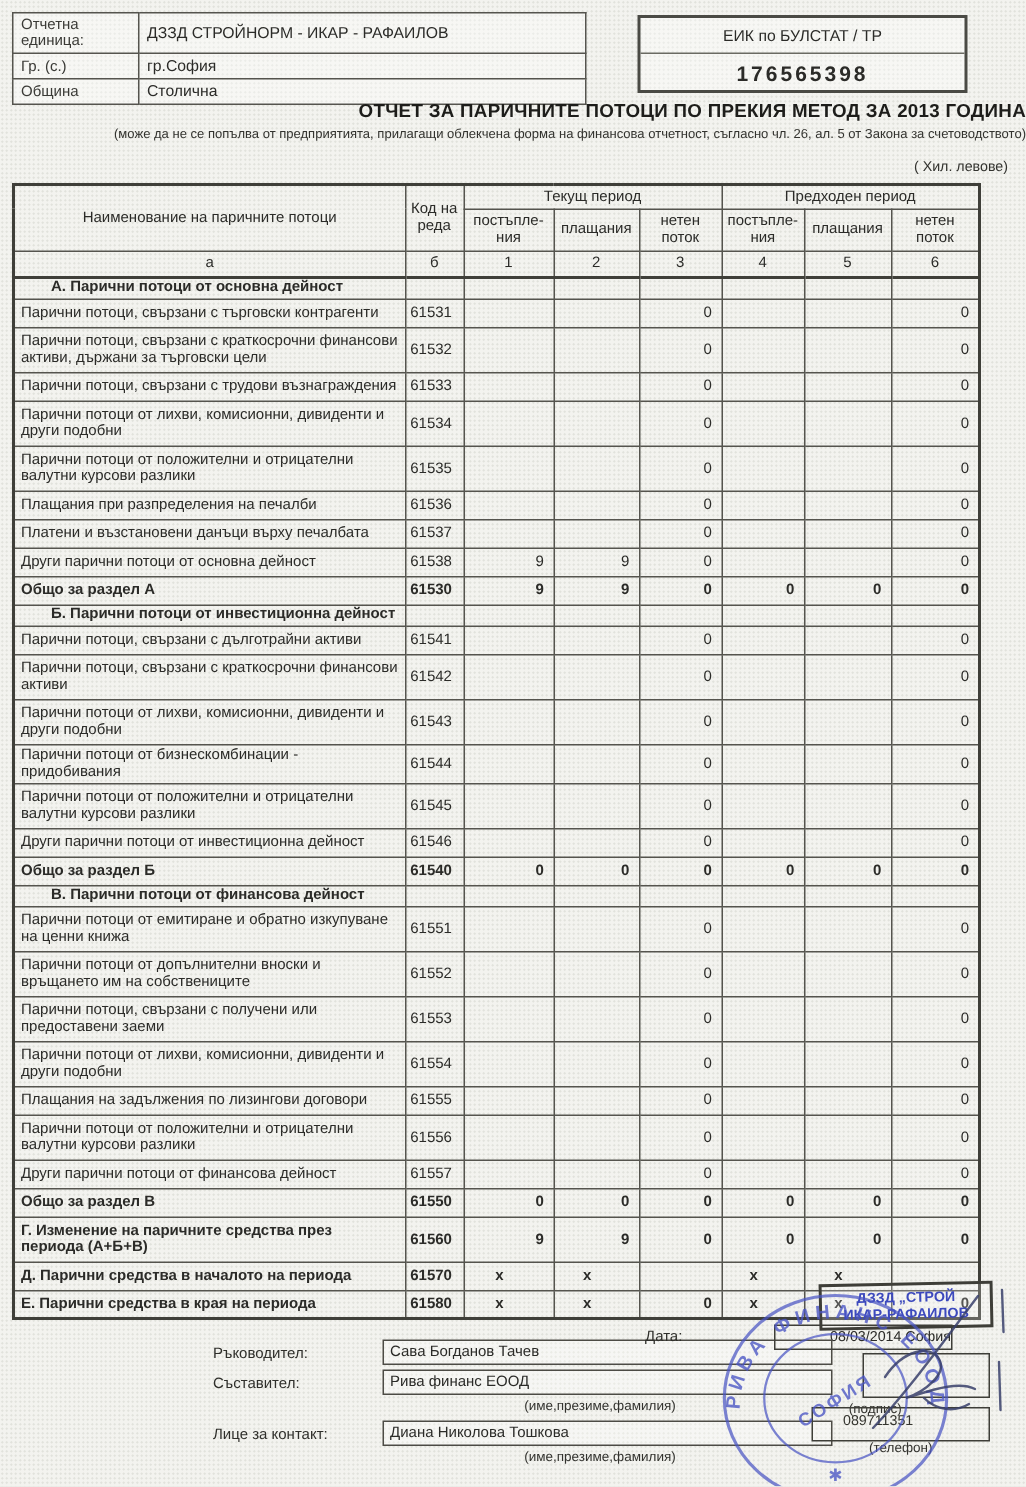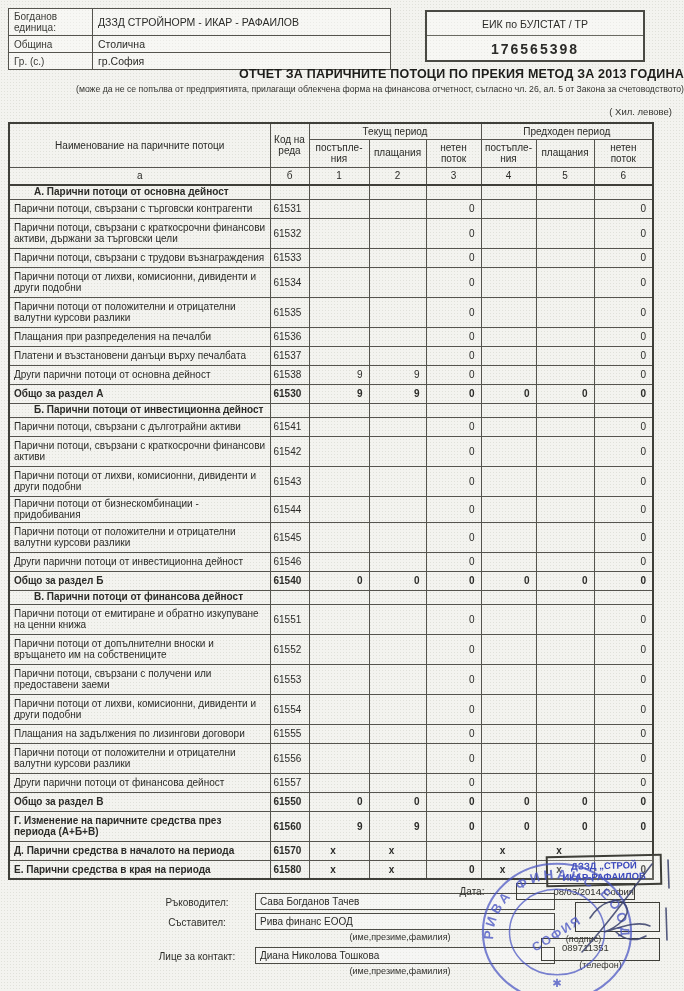--- a/index.html
+++ b/index.html
@@ -32,50 +32,50 @@
   .col-4{width:55px;} .col-5{width:58px;} .col-6{width:59px;}
   tr.letters th{height:18px;font-size:10px;border-bottom:2px solid #3f3f39;}
   td.lbl{padding:1px 4px;line-height:1.15;text-align:left;}
   td.code{text-align:left;padding:1px 3px;font-size:10.5px;}
   td.num{text-align:right;padding:1px 6px 1px 2px;}
   td.num.xmark{text-align:center;padding:1px 14px 1px 2px;font-weight:bold;}
   tr.h1 td{height:19px;} tr.h2 td{height:30px;} tr.sec td{height:14px;padding-left:24px;}
   tr.bold td{font-weight:bold;}
   tr.sec td.lbl{font-weight:bold;font-size:10px;padding-top:0;}
   
-  .flabel{position:absolute;font-size:10px;text-align:center;width:110px;color:#2f2f2b;}
+  .flabel{position:absolute;font-size:10px;text-align:left;width:110px;color:#2f2f2b;}
   .fbox{position:absolute;border:1px solid #4c4b45;background:rgba(255,255,255,.3);font-size:10px;padding:1px 4px;line-height:14px;}
   .fnote{position:absolute;font-size:9px;text-align:center;color:#33332f;}
   .dzzd{position:absolute;left:546px;top:855px;width:116px;height:31px;border:2px solid #3e3e38;
         color:#3c49bd;font-weight:bold;font-size:9.5px;line-height:11px;text-align:center;
         padding-top:3px;transform:rotate(-1.2deg);background:rgba(255,255,255,.2);}
   .datebox{position:absolute;left:516px;top:883px;width:119px;height:17px;border:1px solid #3e3e38;font-size:9.5px;line-height:15px;padding-left:4px;text-align:right;}
   .sigbox{position:absolute;left:575px;top:902px;width:85px;height:30px;border:1px solid #3e3e38;}
   .phonebox{position:absolute;left:541px;top:938px;width:119px;height:23px;border:1px solid #3e3e38;font-size:9.5px;line-height:17px;padding-left:20px;color:#35352f;}
   .stampwrap{position:absolute;left:472px;top:858px;width:170px;height:133px;pointer-events:none;}
   .sigwrap{position:absolute;left:520px;top:848px;width:164px;height:130px;pointer-events:none;}
 </style>
 </head>
 <body>
 
 <div id="page">
 
   <table class="hdrtbl">
     <tbody>
         <tr>
-      <td class="hl">Богданов единица:</td>
+      <td class="hl">Отчетна единица:</td>
       <td class="hv">ДЗЗД СТРОЙНОРМ - ИКАР - РАФАИЛОВ</td>
+    </tr>
+    <tr>
+      <td class="hl">Гр. (с.)</td>
+      <td class="hv">гр.София</td>
     </tr>
     <tr>
       <td class="hl">Община</td>
       <td class="hv">Столична</td>
-    </tr>
-    <tr>
-      <td class="hl">Гр. (с.)</td>
-      <td class="hv">гр.София</td>
     </tr>
   </tbody>
     </table>
 
   <div class="eikbox">
     <div class="t">ЕИК по БУЛСТАТ / ТР</div>
     <div class="n">176565398</div>
   </div>
 
   <div class="title">ОТЧЕТ ЗА ПАРИЧНИТЕ ПОТОЦИ ПО ПРЕКИЯ МЕТОД ЗА 2013 ГОДИНА</div>

